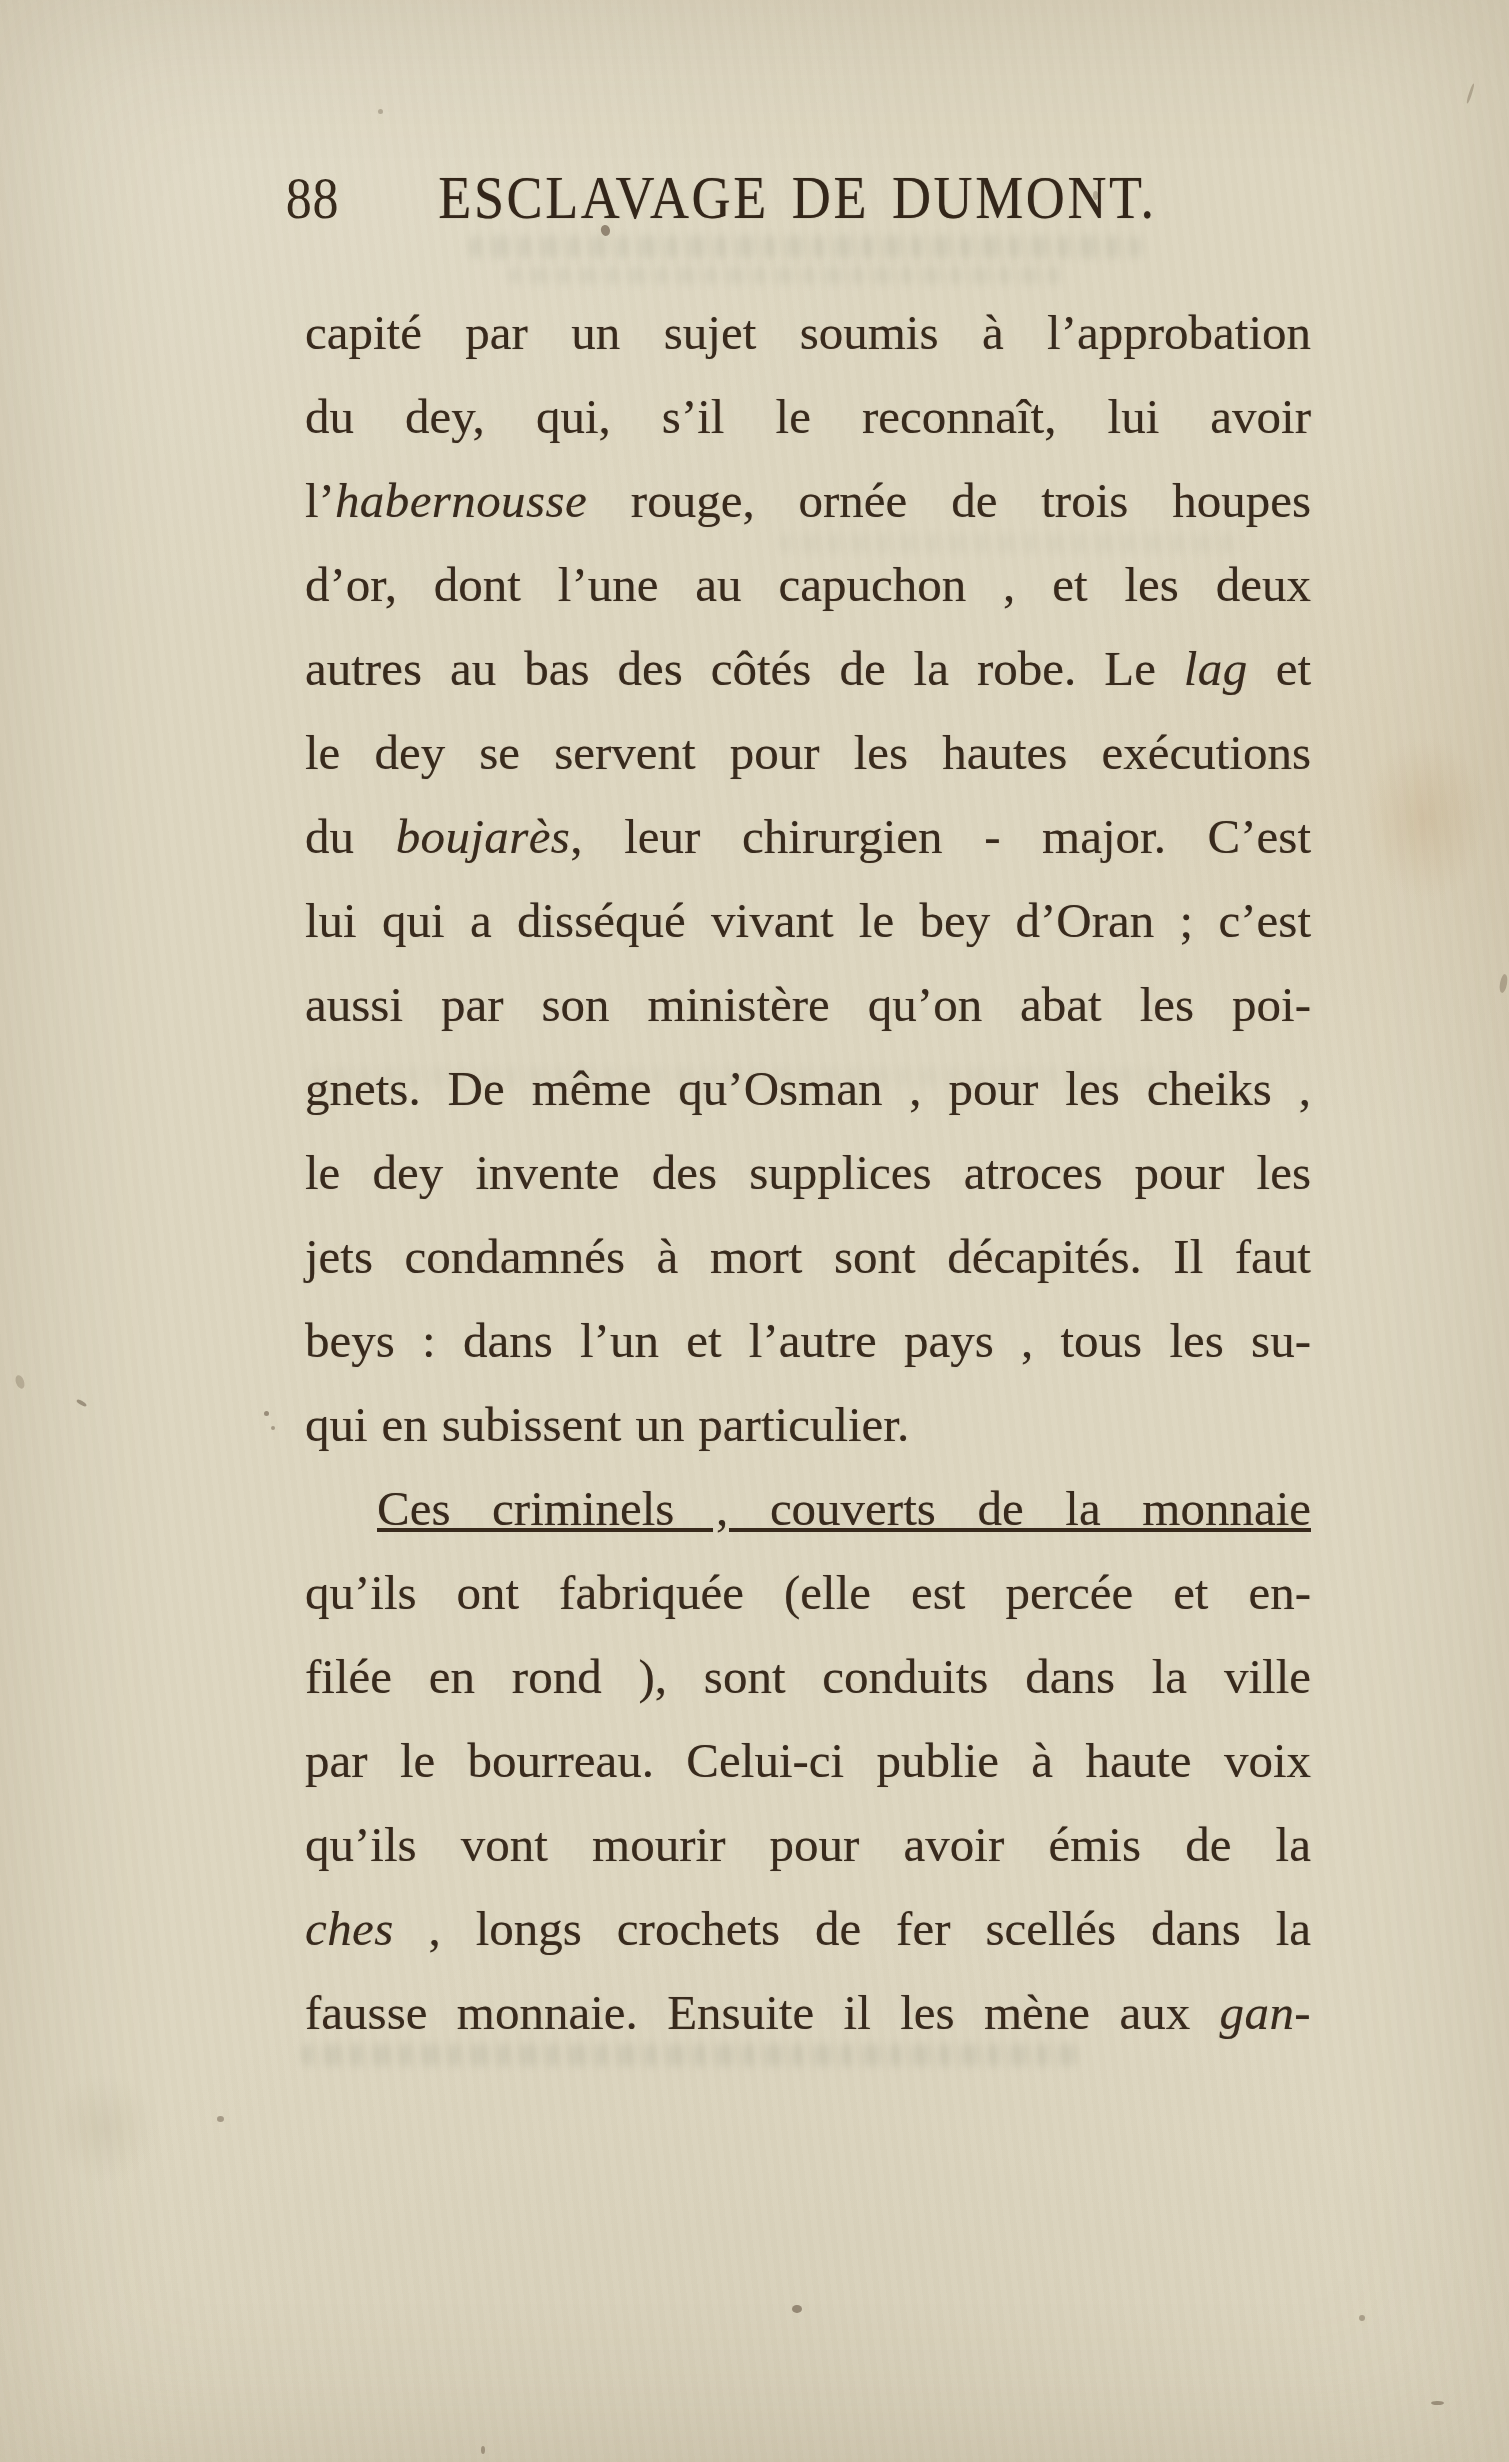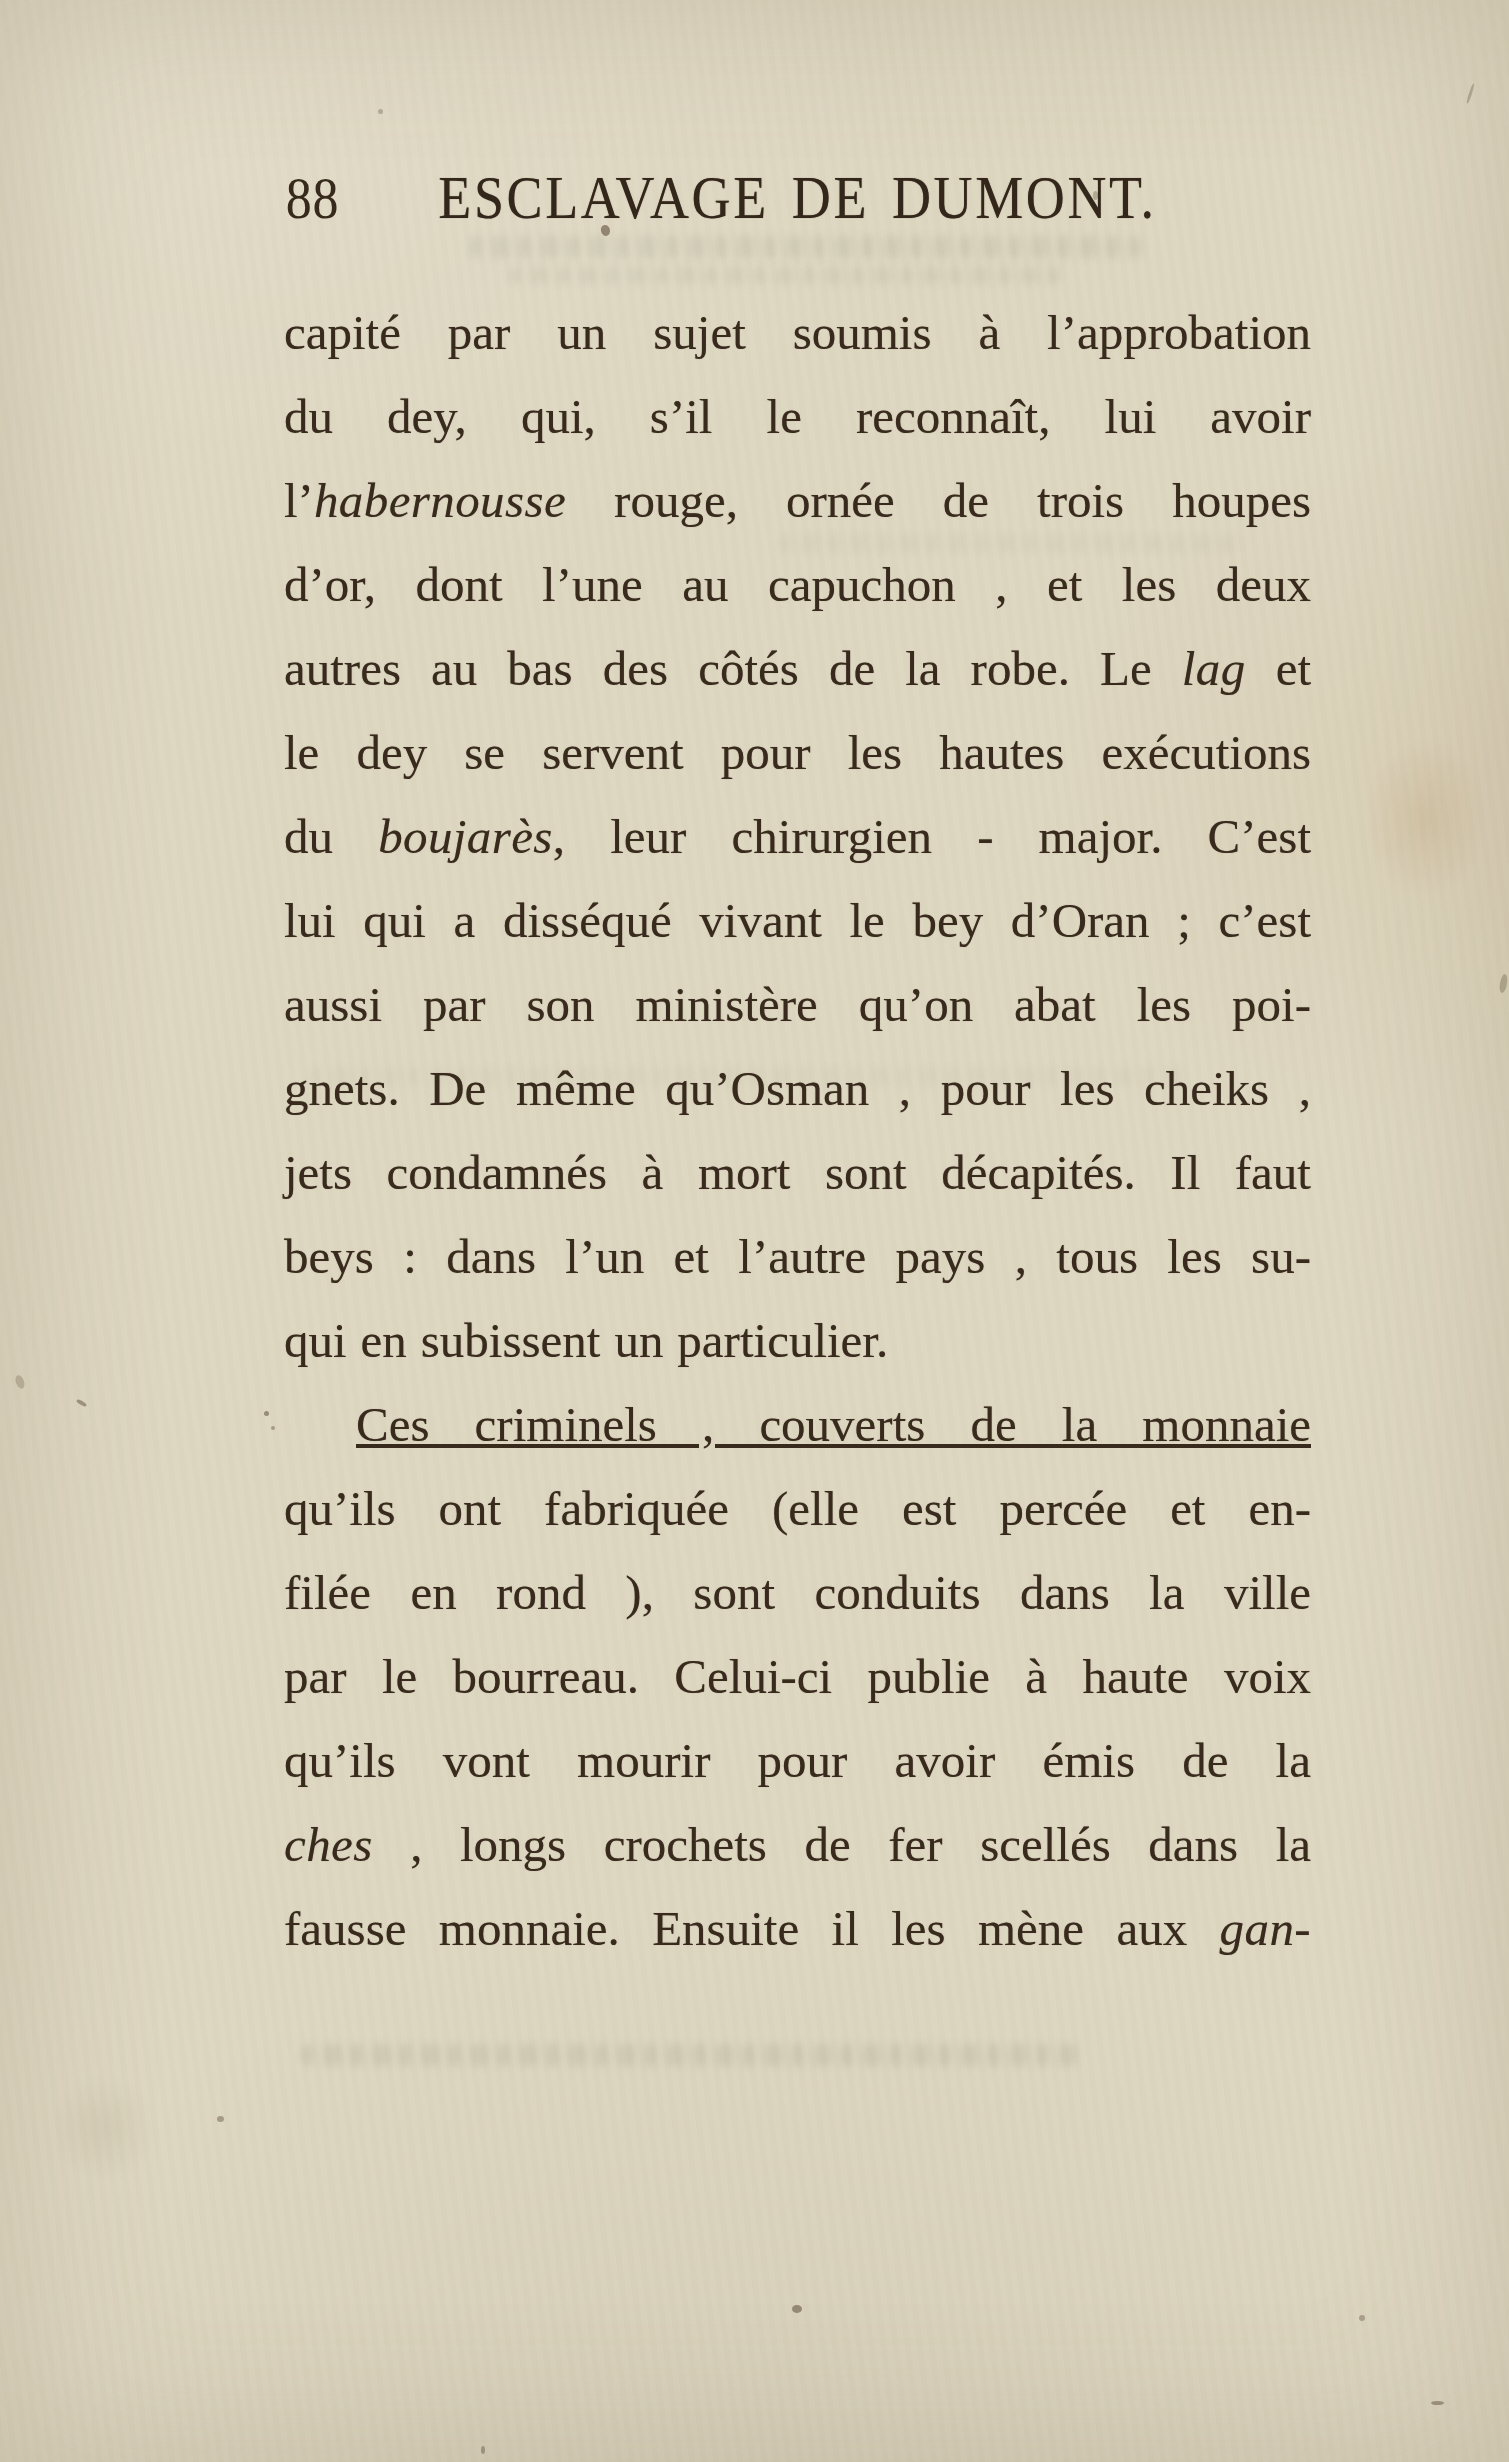--- a/index.html
+++ b/index.html
@@ -47,21 +47,21 @@
   
   .text{
     position:absolute;left:284px;top:291px;width:1027px;
     font-size:49px;line-height:84px;
     color:var(--ink);
     text-shadow:0 0 0.9px rgba(56,42,29,0.45);
     word-spacing:1.7px;
   }
   .line{
     height:84px;white-space:normal;
-    text-align:justify;text-align-last:justify;
+    text-align:justify;text-align-last:justify;margin-left:21px;
   }
   .line.noj{text-align-last:left;}
   .line.ind{text-indent:72px;text-decoration:underline;}
   .it{font-style:italic;letter-spacing:0.4px;}
 
   
   .ghost{
     position:absolute;pointer-events:none;
     background:repeating-linear-gradient(90deg,
       rgba(104,110,92,0.38) 0 11.2px, rgba(104,110,92,0) 11.2px 20.7px,
@@ -109,20 +109,21 @@
       <div class="line"><span class="">capité par un sujet soumis à l’approbation</span></div>
       <div class="line"><span class="">du dey, qui, s’il le reconnaît, lui avoir</span></div>
       <div class="line"><span class="">l’</span><span class="it">habernousse</span><span class=""> rouge, ornée de trois houpes</span></div>
       <div class="line"><span class="">d’or, dont l’une au capuchon , et les deux</span></div>
       <div class="line"><span class="">autres au bas des côtés de la robe. Le </span><span class="it">lag</span><span class=""> et</span></div>
       <div class="line"><span class="">le dey se servent pour les hautes exécutions</span></div>
       <div class="line"><span class="">du </span><span class="it">boujarès</span><span class="">, leur chirurgien - major. C’est</span></div>
       <div class="line"><span class="">lui qui a disséqué vivant le bey d’Oran ; c’est</span></div>
       <div class="line"><span class="">aussi par son ministère qu’on abat les poi-</span></div>
       <div class="line"><span class="">gnets. De même qu’Osman , pour les cheiks ,</span></div>
+      <div class="line"><span class="">le dey invente des supplices atroces pour les</span></div>
       <div class="line"><span class="">jets condamnés à mort sont décapités. Il faut</span></div>
       <div class="line"><span class="">beys : dans l’un et l’autre pays , tous les su-</span></div>
       <div class="line noj"><span class="">qui en subissent un particulier.</span></div>
       <div class="line ind"><span class="">Ces criminels , couverts de la monnaie</span></div>
       <div class="line"><span class="">qu’ils ont fabriquée (elle est percée et en-</span></div>
       <div class="line"><span class="">filée en rond ), sont conduits dans la ville</span></div>
       <div class="line"><span class="">par le bourreau. Celui-ci publie à haute voix</span></div>
       <div class="line"><span class="">qu’ils vont mourir pour avoir émis de la</span></div>
       <div class="line"><span class="it">ches</span><span class=""> , longs crochets de fer scellés dans la</span></div>
       <div class="line"><span class="">fausse monnaie. Ensuite il les mène aux </span><span class="it">gan-</span></div>

